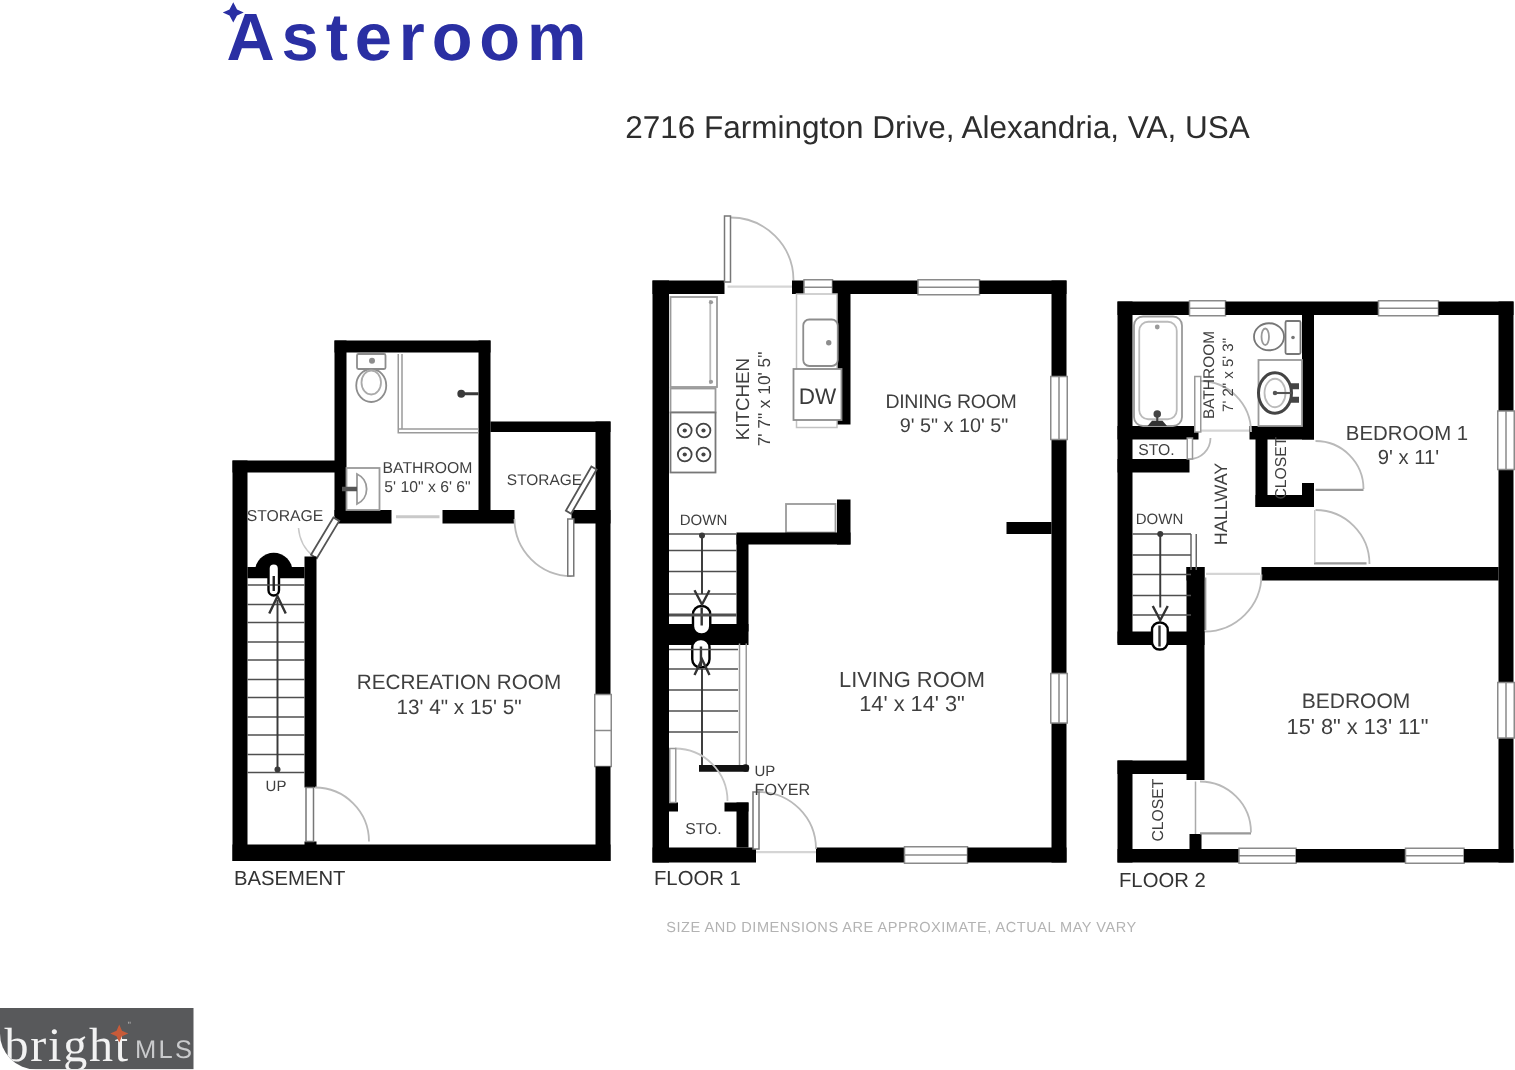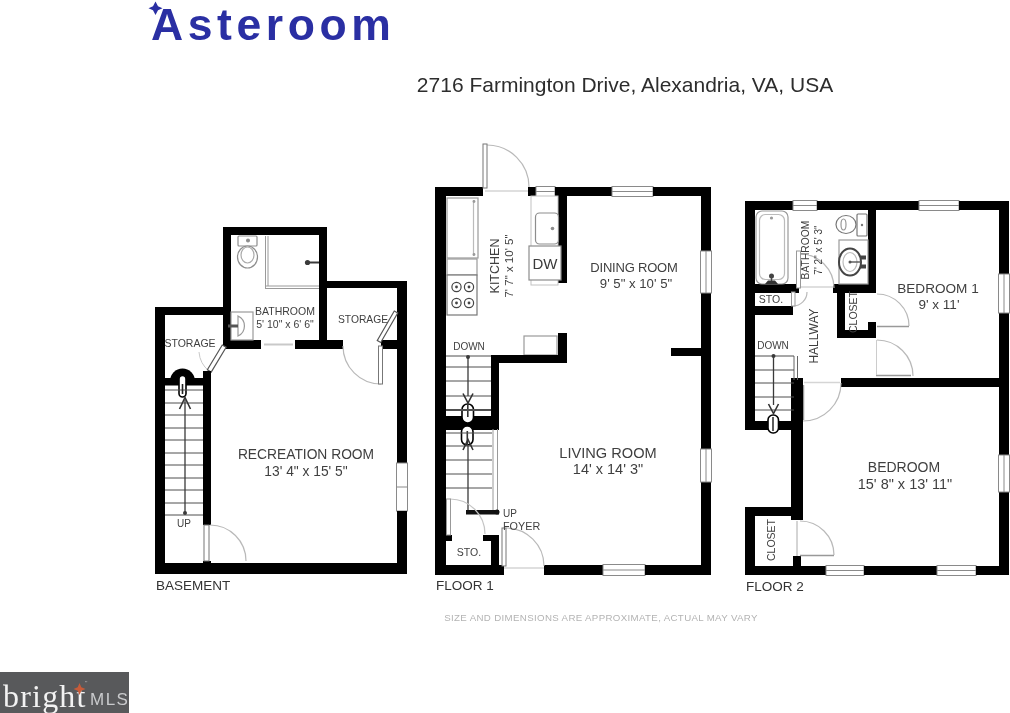--- a/index.html
+++ b/index.html
@@ -1,17 +1,17 @@
 <!DOCTYPE html>
 <html><head>
 <meta charset="utf-8">
 <style>
   html,body{margin:0;padding:0;background:#fff;}
   #page{position:relative;width:1010px;height:713px;background:#fff;overflow:hidden;
-        font-family:"Liberation Sans", sans-serif;}
+        font-family:"Liberation Sans", sans-serif;border-radius:24px;}
   svg text{font-family:"Liberation Sans", sans-serif;}
 </style>
 </head>
 <body>
 <div id="page">
 <svg width="1010" height="713" viewBox="0 0 1010 713">
 
 <path d="M155.5 1.5 L158 6.3 L162.5 8.3 L158 10.3 L155.5 15 L153 10.3 L148.5 8.3 L153 6.3 Z" fill="#2a2fa3"></path>
 
 <text x="151" y="40" font-size="44.5" font-weight="bold" letter-spacing="4.6" fill="#2a2fa3">Asteroom</text>

